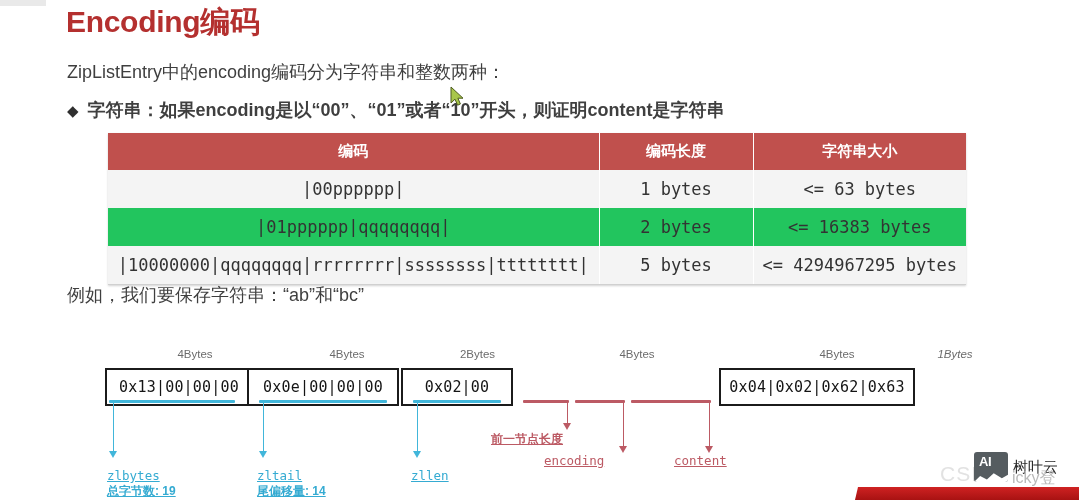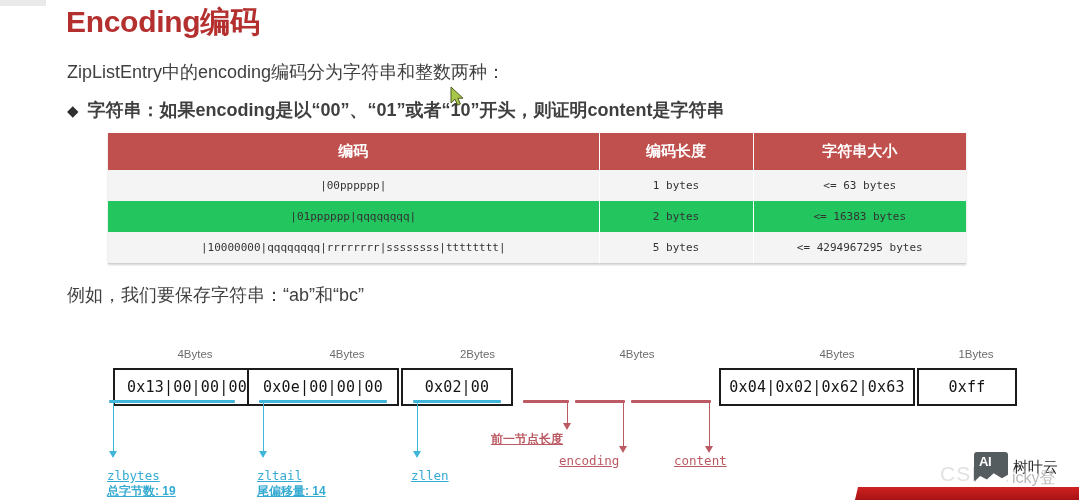--- a/index.html
+++ b/index.html
@@ -83,21 +83,21 @@
     color: #ffffff;
     font-size: 15px;
     font-weight: bold;
     text-align: center;
     padding: 9px 4px;
     border-right: 1px solid #ffffff;
   }
   #encoding-table th:last-child { border-right: none; }
   #encoding-table td {
     font-family: "DejaVu Sans Mono", "Liberation Mono", monospace;
-    font-size: 11px;
+    font-size: 17px;
     text-align: center;
     color: #333333;
     padding: 9px 4px;
     border-right: 1px solid #ffffff;
   }
   #encoding-table td:last-child { border-right: none; }
   #encoding-table tbody tr.odd  td { background: #f4f4f4; }
   #encoding-table tbody tr.even td { background: #22c55e; }
   #encoding-table tbody tr:last-child td { border-bottom: 1px solid #d0d0d0; }
 
@@ -296,27 +296,26 @@
 
 <div id="example-line">例如，我们要保存字符串：“ab”和“bc”</div>
 
 <div id="byte-diagram">
 
   <div class="size-label" style="left:28px;  width:140px;">4Bytes</div>
   <div class="size-label" style="left:180px; width:140px;">4Bytes</div>
   <div class="size-label" style="left:328px; width:105px;">2Bytes</div>
   <div class="size-label" style="left:450px; width:180px;">4Bytes</div>
   <div class="size-label" style="left:650px; width:180px;">4Bytes</div>
-  <div class="size-label" style="left:838px; width:82px;">1Bytes</div>
-
-  <div class="byte-box" style="left:16px;   width:148px;">0x13|00|00|00</div>
+  <div class="size-label" style="left:817px; width:82px;font-style:italic;">1Bytes</div>
+
+  <div class="byte-box" style="left:8px;   width:148px;">0x13|00|00|00</div>
   <div class="byte-box" style="left:150px; width:152px;">0x0e|00|00|00</div>
   <div class="byte-box" style="left:304px; width:112px;">0x02|00</div>
   <div class="byte-box" style="left:622px; width:196px;">0x04|0x02|0x62|0x63</div>
-  <div class="byte-box" style="left:820px; width:100px;">0xff</div>
 
   <div class="marker-ul blue" style="left:12px;  top:52px; width:126px;"></div>
   <div class="marker-ul blue" style="left:162px; top:52px; width:128px;"></div>
   <div class="marker-ul blue" style="left:316px; top:52px; width:88px;"></div>
 
   <div class="marker-ul red" style="left:426px; top:52px; width:46px;"></div>
   <div class="marker-ul red" style="left:478px; top:52px; width:50px;"></div>
   <div class="marker-ul red" style="left:534px; top:52px; width:80px;"></div>
 
   <div class="conn blue" style="left:16px;  top:55px; height:50px;"></div>
@@ -339,21 +338,21 @@
 
   <div class="annot blue" style="left:10px;  top:108px;">zlbytes</div>
   <div class="annot blue cn" style="left:10px;  top:123px;">总字节数: 19</div>
 
   <div class="annot blue" style="left:160px; top:108px;">zltail</div>
   <div class="annot blue cn" style="left:160px; top:123px;">尾偏移量: 14</div>
 
   <div class="annot blue" style="left:314px; top:108px;">zllen</div>
 
   <div class="annot red cn" style="left:394px; top:83px;">前一节点长度</div>
-  <div class="annot red" style="left:462px; top:105px;">encoding</div>
+  <div class="annot red" style="left:447px; top:105px;">encoding</div>
   <div class="annot red" style="left:554px; top:105px;margin-left:23px;">content</div>
 </div>
 
 <div id="watermark-csdn">CSDN</div>
 <div id="watermark-logo">
   <span class="ai-text">AI</span>
   <span class="ai-hill"></span>
 </div>
 <div id="watermark-brand">树叶云</div>
 <div id="watermark-sub">icky登</div>

